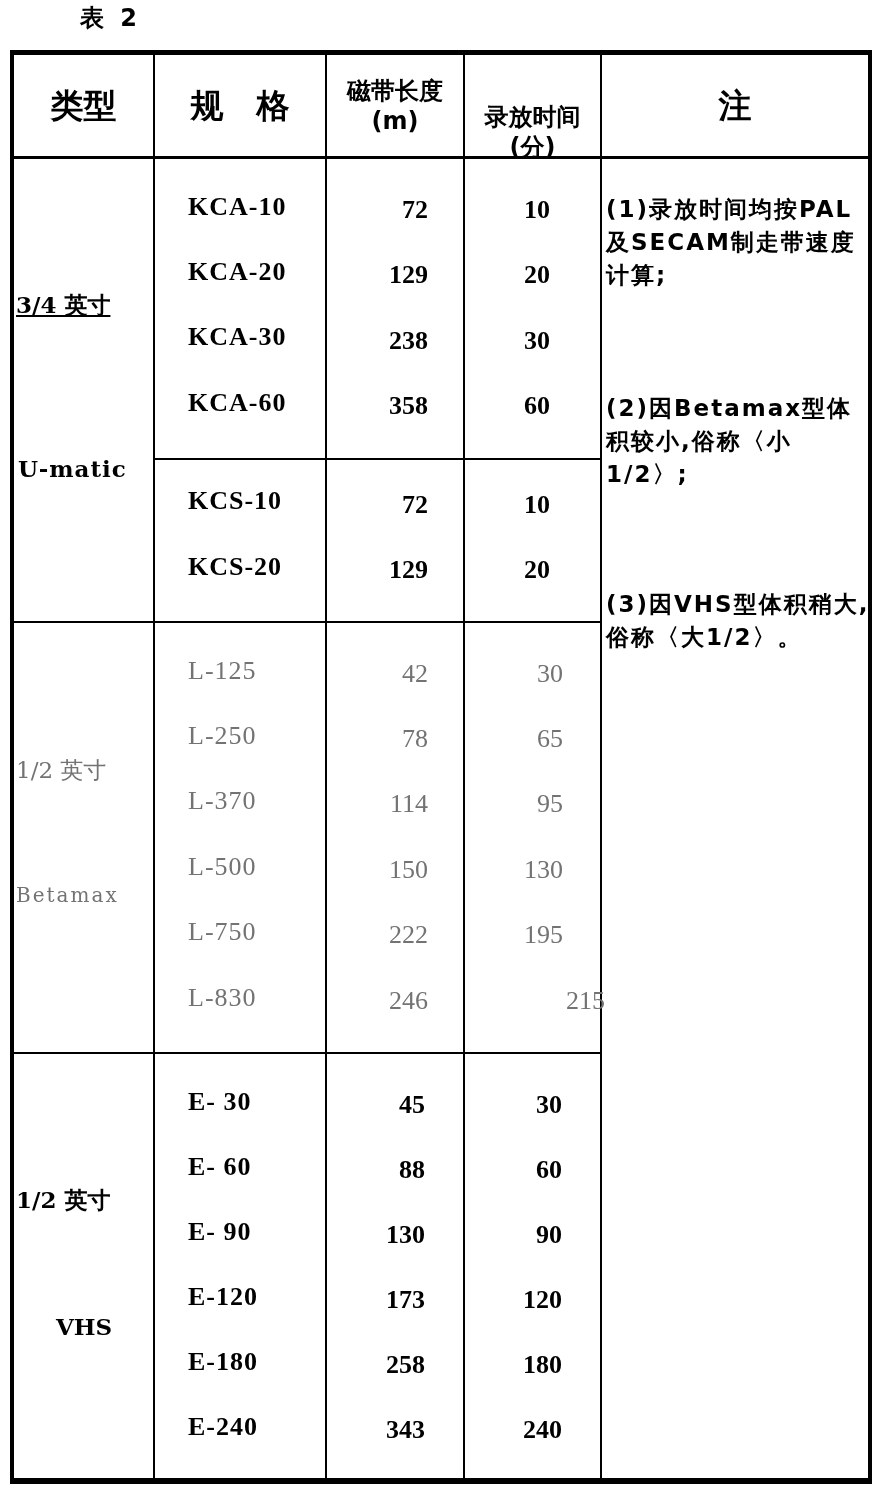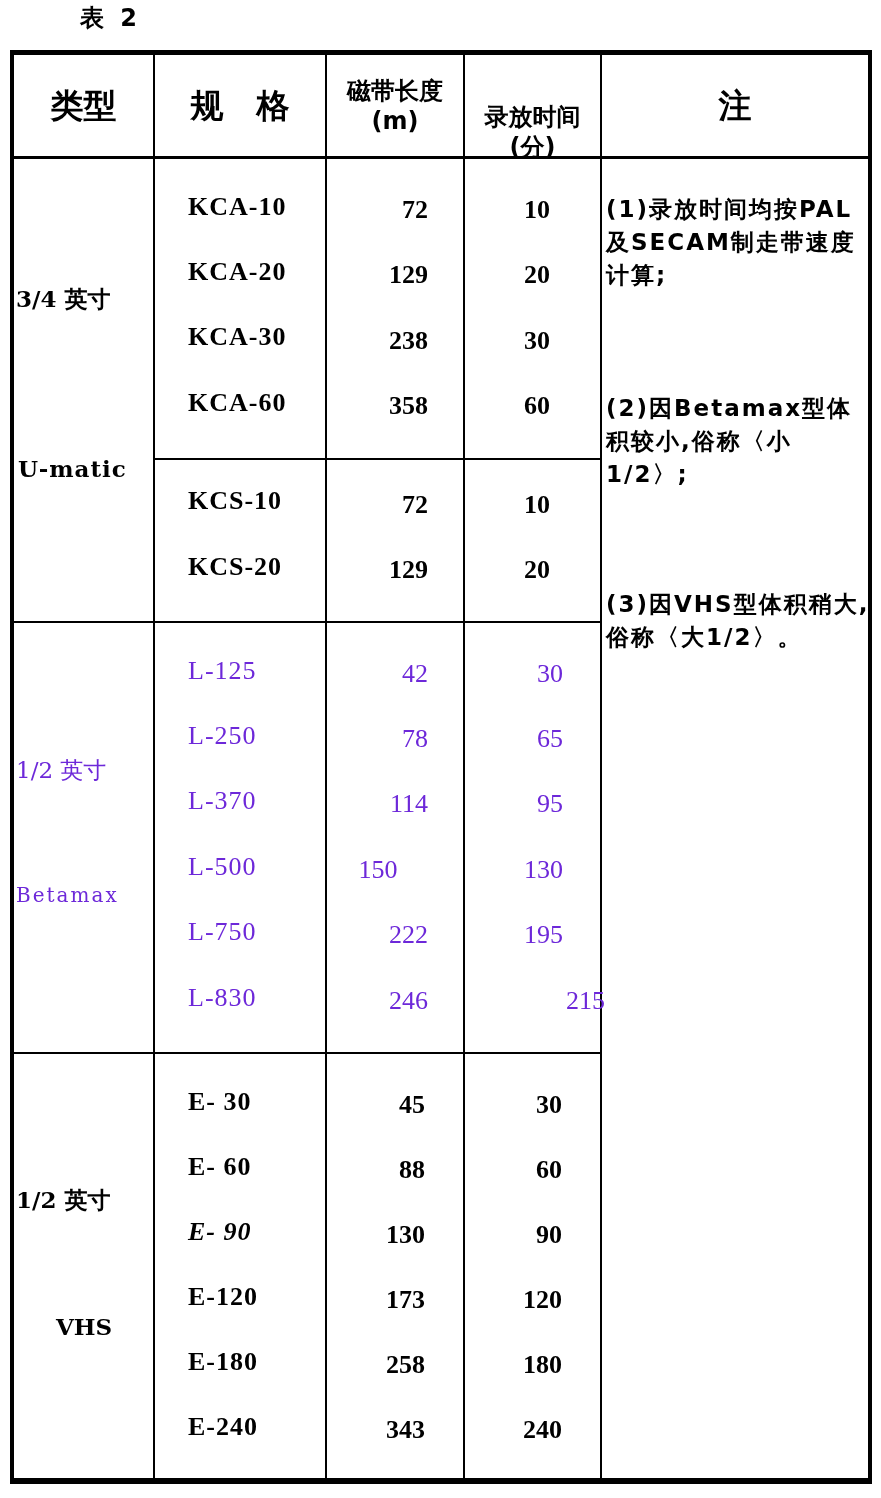--- a/index.html
+++ b/index.html
@@ -37,21 +37,21 @@
       text-align: center;
     }
     .spec { left: 188px; font-weight: bold; letter-spacing: 1px; }
     .len { right: 0; width: 100px; text-align: right; font-weight: bold; }
     .time { width: 100px; text-align: right; font-weight: bold; }
     .note {
       position: absolute; left: 606px; width: 265px;
       font-size: 23px; font-weight: bold; line-height: 33px;
       font-family: "DejaVu Sans", sans-serif; letter-spacing: 2px;
     }
-    .light { font-weight: normal; color: #6d28d9; }
+    .light { font-weight: normal; color: #737373; }
   </style>
 </head>
 <body>
 
 <div class="caption">表 2</div>
 
 <div class="frame"></div>
 
 <div class="vline" style="left:153px; top:55px; height:1425px;"></div>
 <div class="vline" style="left:325px; top:55px; height:1425px;"></div>
@@ -74,21 +74,21 @@
   <span>(m)</span>
 </div>
 <div class="cell hdr hdr-small" style="left:465px; top:56px; width:135px; height:100px; flex-direction:column;margin-top:26px;">
   <span>录放时间</span>
   <span>(分)</span>
 </div>
 <div class="cell hdr" style="left:602px; top:56px; width:266px; height:100px;">
   <span>注</span>
 </div>
 
-<div class="type-label" style="left:16px; top:284px;">3/4 英寸</div>
+<div class="type-label" style="left:16px; top:290px;text-decoration:underline;">3/4 英寸</div>
 <div class="type-label" style="left:18px; top:455px; letter-spacing:1px;">U-matic</div>
 <div class="type-label light" style="left:16px; top:755px;">1/2 英寸</div>
 <div class="type-label light" style="left:16px; top:883px; font-size:20px; letter-spacing:2px;">Betamax</div>
 <div class="type-label" style="left:16px; top:1185px;">1/2 英寸</div>
 <div class="type-label" style="left:48px; top:1313px;margin-left:8px;">VHS</div>
 
 <div>
   <div class="row-text spec" style="top:192px;">KCA-10</div>
   <div class="row-text len" style="left:328px; top:195px;">72</div>
   <div class="row-text time" style="left:450px; top:195px;">10</div>
@@ -129,21 +129,21 @@
   <div class="row-text len light" style="left:328px; top:724px;">78</div>
   <div class="row-text time light" style="left:463px; top:724px;">65</div>
 </div>
 <div>
   <div class="row-text spec light" style="top:786px;">L-370</div>
   <div class="row-text len light" style="left:328px; top:789px;">114</div>
   <div class="row-text time light" style="left:463px; top:789px;">95</div>
 </div>
 <div>
   <div class="row-text spec light" style="top:852px;">L-500</div>
-  <div class="row-text len light" style="left:328px; top:855px;text-align:center;">150</div>
+  <div class="row-text len light" style="left:328px; top:855px;">150</div>
   <div class="row-text time light" style="left:463px; top:855px;">130</div>
 </div>
 <div>
   <div class="row-text spec light" style="top:917px;">L-750</div>
   <div class="row-text len light" style="left:328px; top:920px;">222</div>
   <div class="row-text time light" style="left:463px; top:920px;">195</div>
 </div>
 <div>
   <div class="row-text spec light" style="top:983px;">L-830</div>
   <div class="row-text len light" style="left:328px; top:986px;">246</div>
@@ -154,21 +154,21 @@
   <div class="row-text spec" style="top:1087px;">E- 30</div>
   <div class="row-text len" style="left:325px; top:1090px;">45</div>
   <div class="row-text time" style="left:462px; top:1090px;">30</div>
 </div>
 <div>
   <div class="row-text spec" style="top:1152px;">E- 60</div>
   <div class="row-text len" style="left:325px; top:1155px;">88</div>
   <div class="row-text time" style="left:462px; top:1155px;">60</div>
 </div>
 <div>
-  <div class="row-text spec" style="top:1217px;font-style:italic;">E- 90</div>
+  <div class="row-text spec" style="top:1217px;">E- 90</div>
   <div class="row-text len" style="left:325px; top:1220px;">130</div>
   <div class="row-text time" style="left:462px; top:1220px;">90</div>
 </div>
 <div>
   <div class="row-text spec" style="top:1282px;">E-120</div>
   <div class="row-text len" style="left:325px; top:1285px;">173</div>
   <div class="row-text time" style="left:462px; top:1285px;">120</div>
 </div>
 <div>
   <div class="row-text spec" style="top:1347px;">E-180</div>

